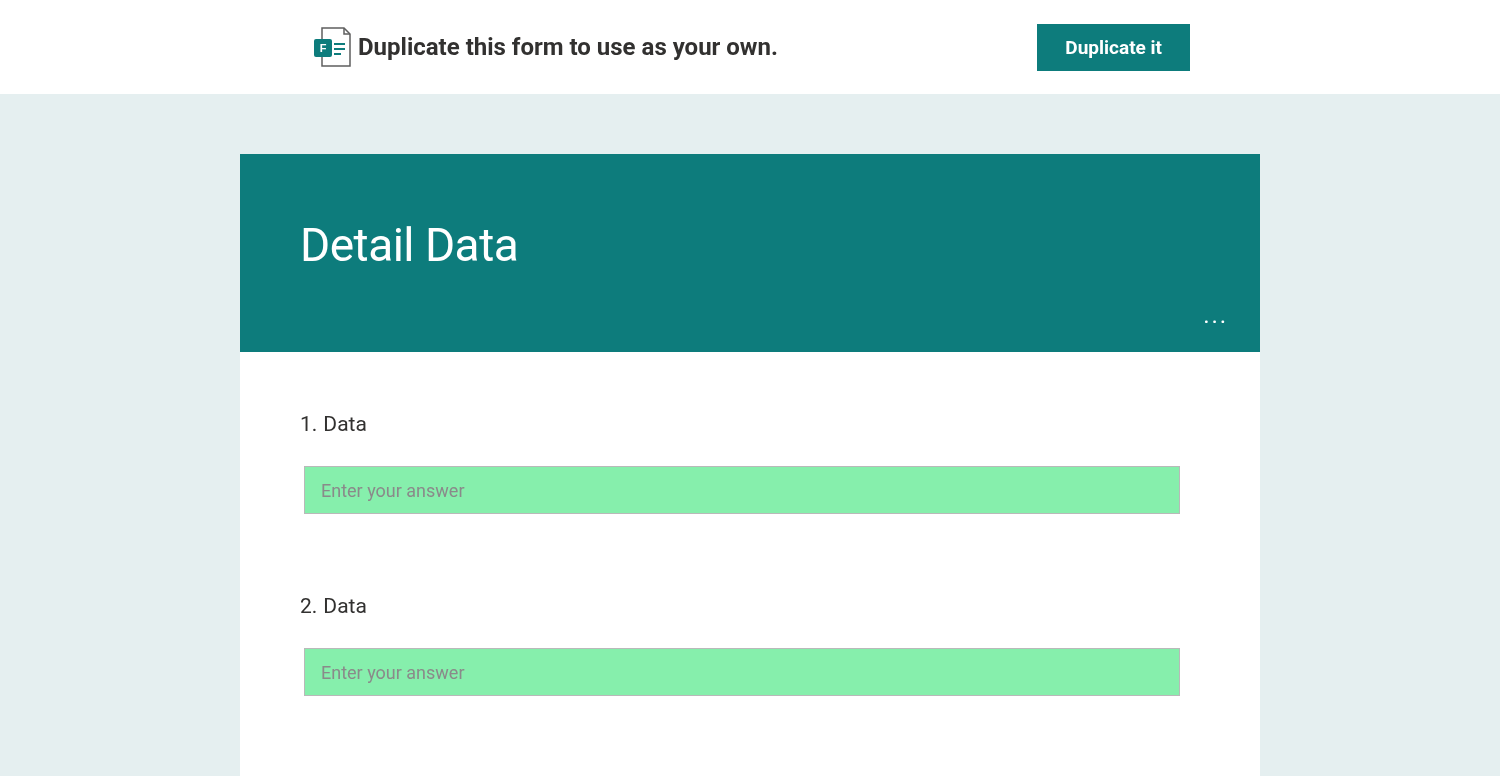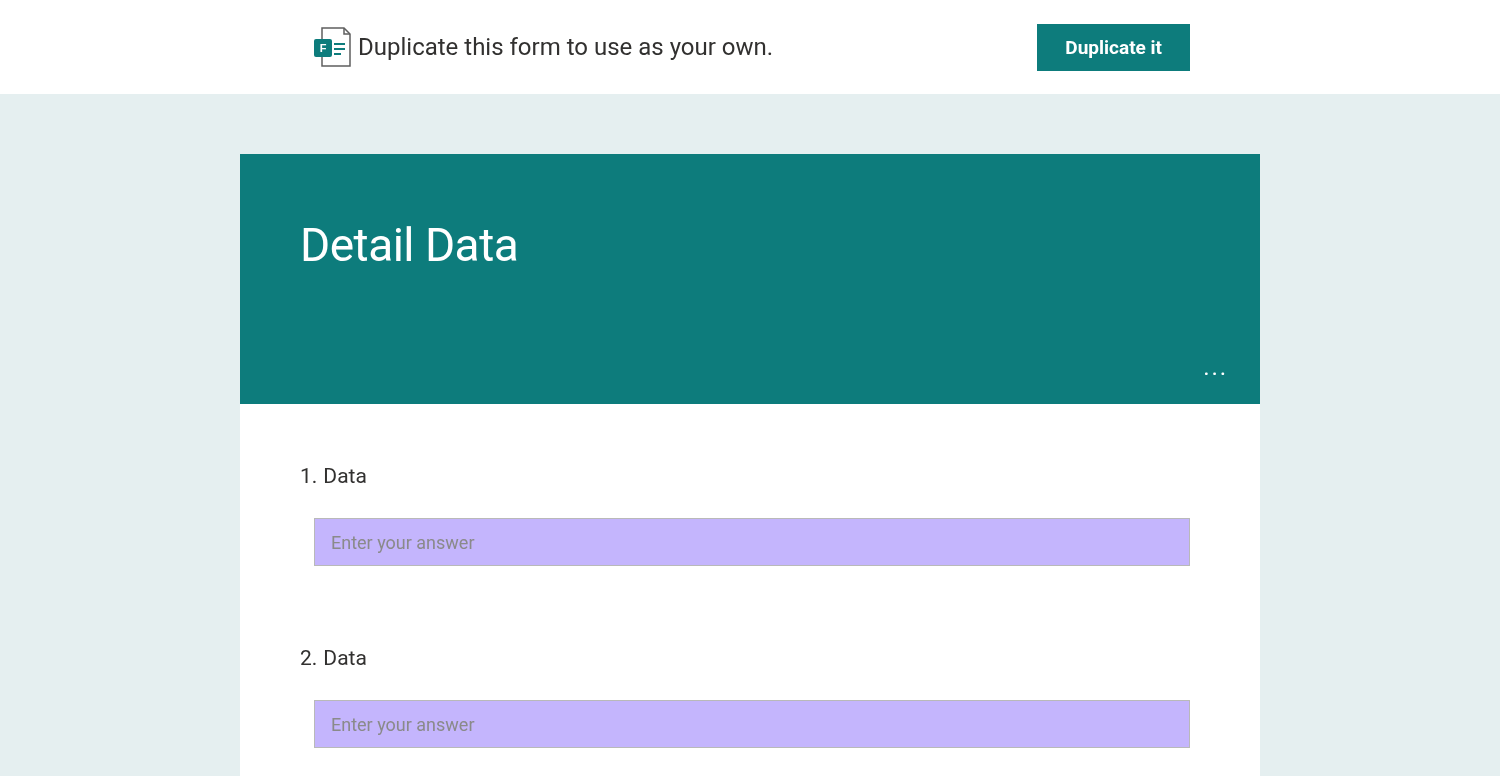--- a/index.html
+++ b/index.html
@@ -31,21 +31,21 @@
     gap: 6px;
   }
   .forms-icon {
     width: 42px;
     height: 44px;
     flex-shrink: 0;
   }
   .duplicate-message {
     font-size: 24px;
     color: #323130;
-    font-weight: 400;
+    font-weight: 700;
     text-align: right;
   }
   .duplicate-btn {
     background: #0d7c7c;
     color: #ffffff;
     border: none;
     font-size: 19px;
     font-weight: 700;
     padding: 12px 28px;
     cursor: pointer;
@@ -59,21 +59,21 @@
     justify-content: center;
   }
   .form-card {
     width: 1020px;
     background: #ffffff;
     box-shadow: 0 0 0 rgba(0,0,0,0);
   }
   .form-header {
     background: #0d7c7c;
     color: #ffffff;
-    height: 250px;
+    height: 198px;
     padding: 64px 60px 20px 60px;
     position: relative;
   }
   .form-title {
     font-size: 46px;
     font-weight: 400;
     letter-spacing: -0.5px;
   }
   .more-btn {
     position: absolute;
@@ -102,28 +102,28 @@
     font-size: 21px;
     color: #323130;
   }
   .question-label {
     font-size: 21px;
     color: #323130;
   }
   .answer-input {
     width: 876px;
     max-width: 100%;
-    margin-left: 14px;
+    margin-left: 4px;
     height: 48px;
     border: 1px solid #b9b9b9;
     padding: 0 16px;
     font-size: 18px;
     font-family: inherit;
     color: #333;
-    background: #c4b5fd;
+    background: #86efac;
   }
   .answer-input::placeholder {
     color: #8a8a8a;
   }
 </style>
 </head>
 <body>
 
 <div class="top-bar">
   <div class="top-bar-inner">

